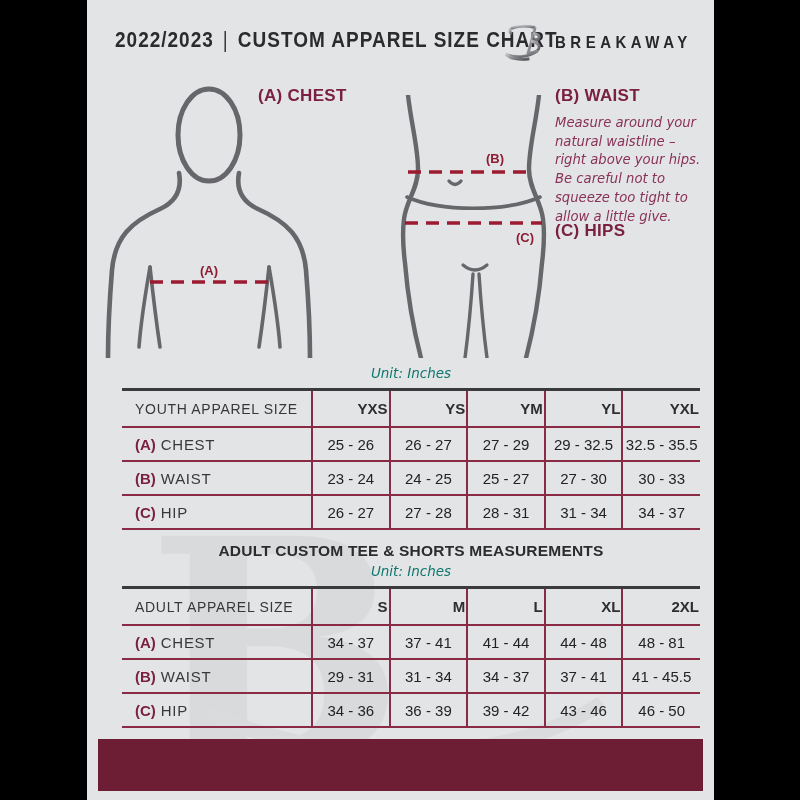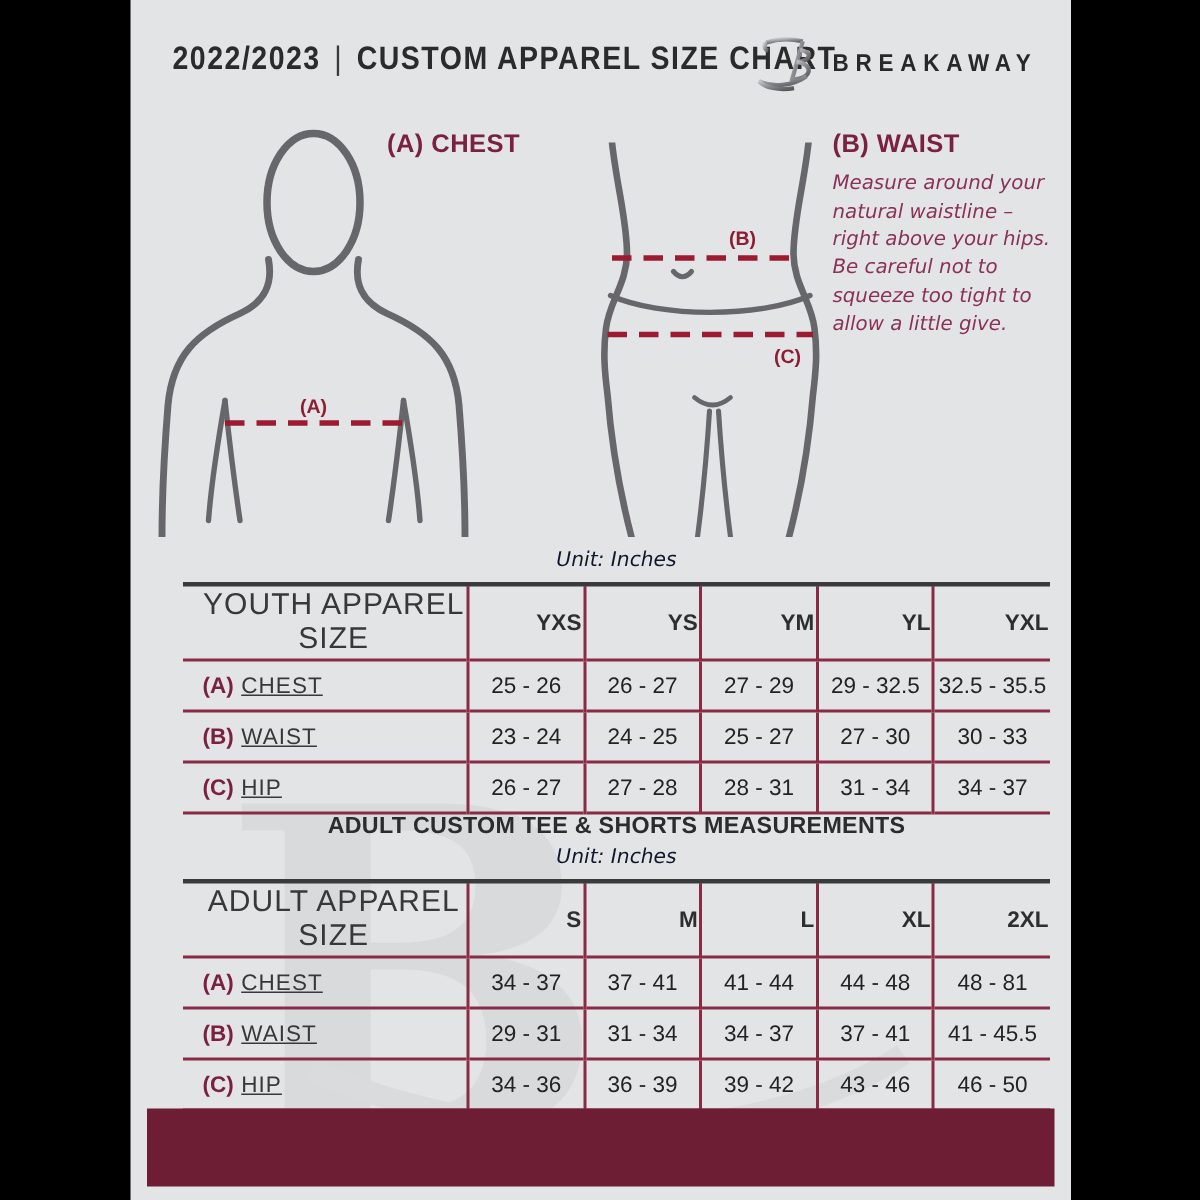--- a/index.html
+++ b/index.html
@@ -31,34 +31,34 @@
   .instr-heading { font-weight:700; font-size:17px; color:#7a2040; letter-spacing:0.3px; }
   .instr-body { margin-top:8px; font-family:"DejaVu Sans", sans-serif; font-style:italic;
     font-size:13.2px; line-height:1.42; color:#8a3157; white-space:pre-line; }
 
   
   .table-block { position:absolute; left:35px; width:578px; z-index:2; }
   #youth-block { top:362px; }
   #adult-block { top:542px; }
   .tbl-title { text-align:center; font-weight:700; font-size:15.5px; color:#2c2c2e; letter-spacing:0.2px; }
   .tbl-unit { text-align:center; font-family:"DejaVu Sans", sans-serif; font-style:italic;
-    font-size:13.5px; color:#0f172a; margin-top:3px; }
+    font-size:13.5px; color:#0f766e; margin-top:3px; }
   table.size-table { margin-top:7px; width:578px; table-layout:fixed; border-collapse:collapse;
     border-top:3px solid #3a3a3c; }
   table.size-table col.c-label { width:190px; }
   table.size-table tr { border-bottom:2px solid #8a2b45; }
   table.size-table th, table.size-table td { border:none; }
   table.size-table th:not(:first-child), table.size-table td:not(:first-child) { border-left:2px solid #8a2b45; }
   table.size-table thead th { height:33px; font-weight:700; font-size:15px; color:#2e2e30; text-align:right; }
-  table.size-table thead th.label-col { text-align:center; padding-left:13px; font-weight:400;
-    font-size:20px; color:#38383a; letter-spacing:0.7px; }
+  table.size-table thead th.label-col { text-align:left; padding-left:13px; font-weight:400;
+    font-size:14px; color:#38383a; letter-spacing:0.7px; }
   table.size-table tbody td { height:30px; text-align:center; font-size:15px; color:#232325; }
   table.size-table tbody td.rowlabel { text-align:left; padding-left:13px; }
   .prefix { color:#7a2040; font-weight:700; }
-  .rlabel { color:#38383a; letter-spacing:0.7px; margin-left:5px;text-decoration:underline; }
+  .rlabel { color:#38383a; letter-spacing:0.7px; margin-left:5px; }
 
   
   .footer-bar { position:absolute; left:11px; top:739px; width:605px; height:52px;
     background:#6e1e34; z-index:3; }
 
   svg text.marker { font-family:"Liberation Sans", sans-serif; font-weight:700; font-size:13px; fill:#8c1d33; }
 </style>
 </head>
 <body>
 
@@ -131,20 +131,21 @@
     <div id="instr-waist" class="instr">
       <div class="instr-heading">(B) WAIST</div>
       <div class="instr-body">Measure around your
 natural waistline –
 right above your hips.
 Be careful not to
 squeeze too tight to
 allow a little give.</div>
     </div>
     <div id="instr-hips" class="instr">
+      <div class="instr-heading">(C) HIPS</div>
     </div>
 
     <div id="youth-block" class="table-block">
       <div class="tbl-unit">Unit: Inches</div>
       <table class="size-table" id="youth-table">
         <colgroup>
             <col class="c-label">
             <col span="5">
           </colgroup>
       <thead>

